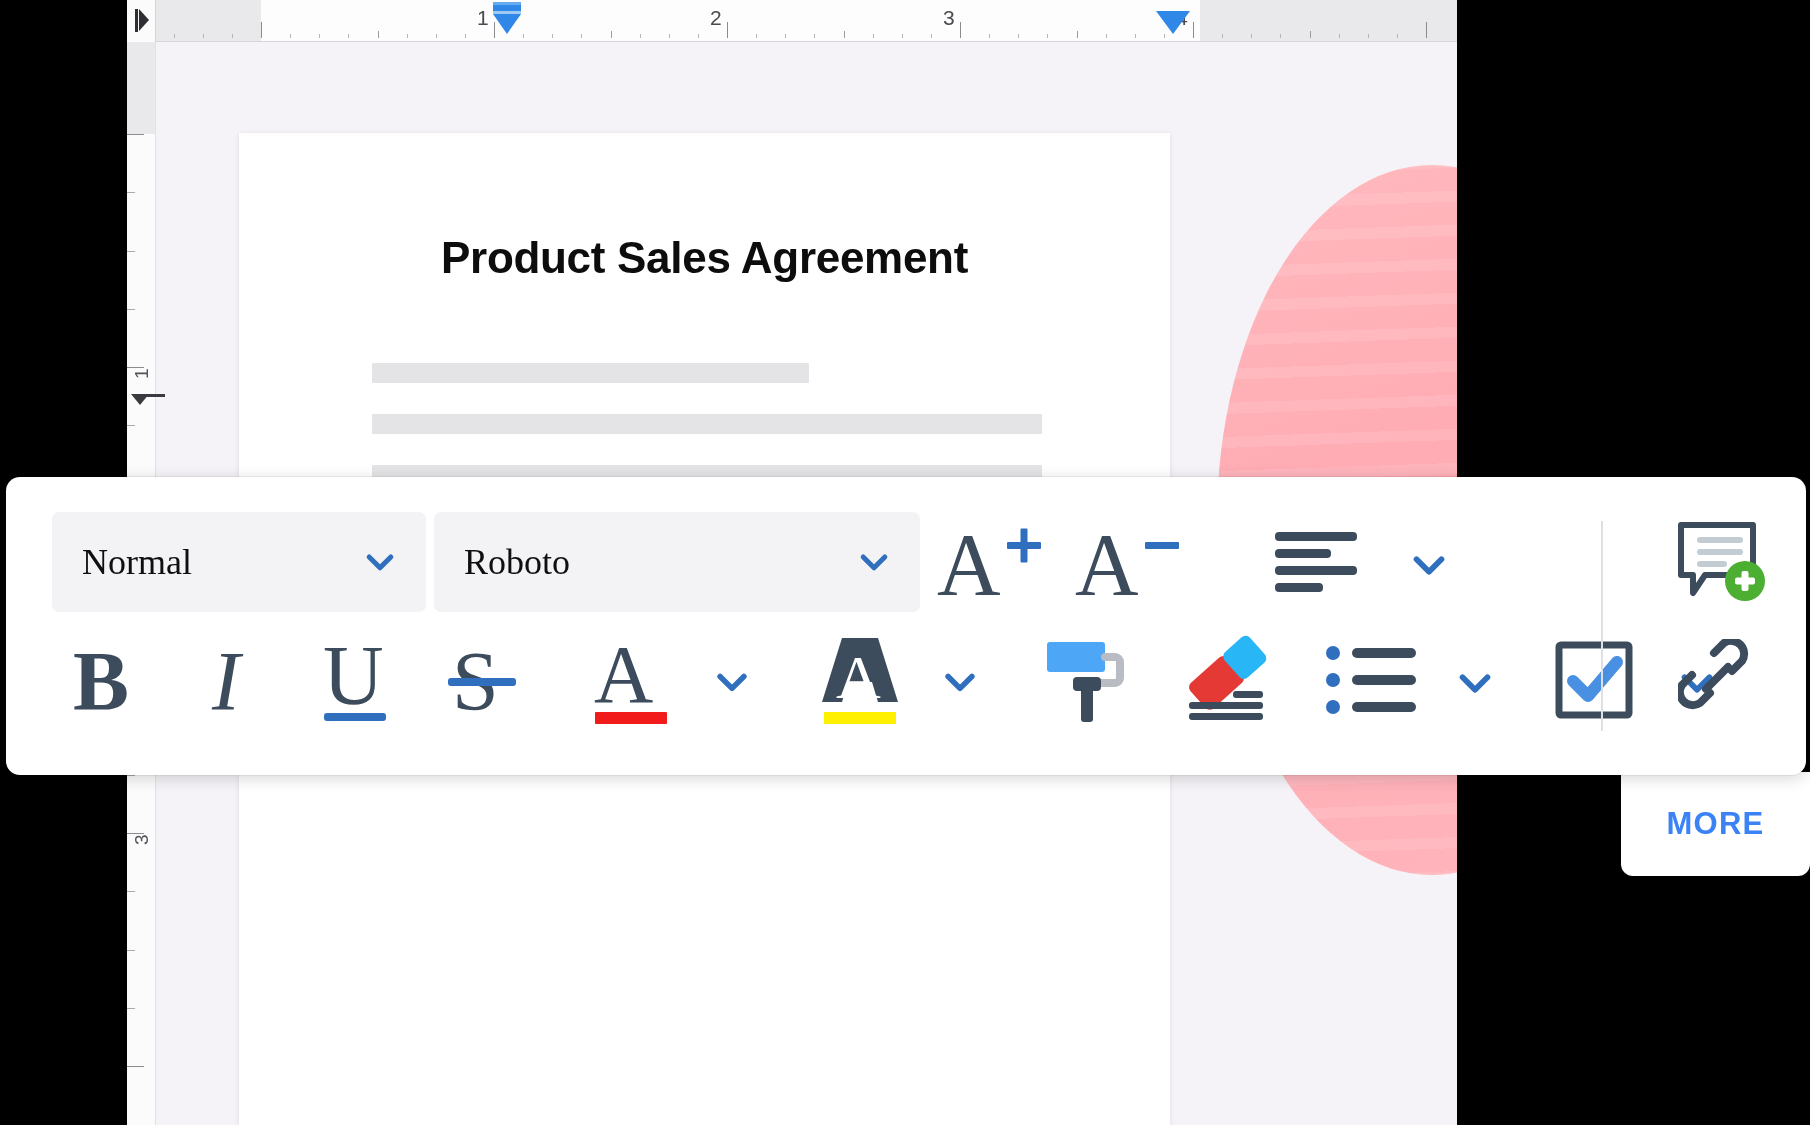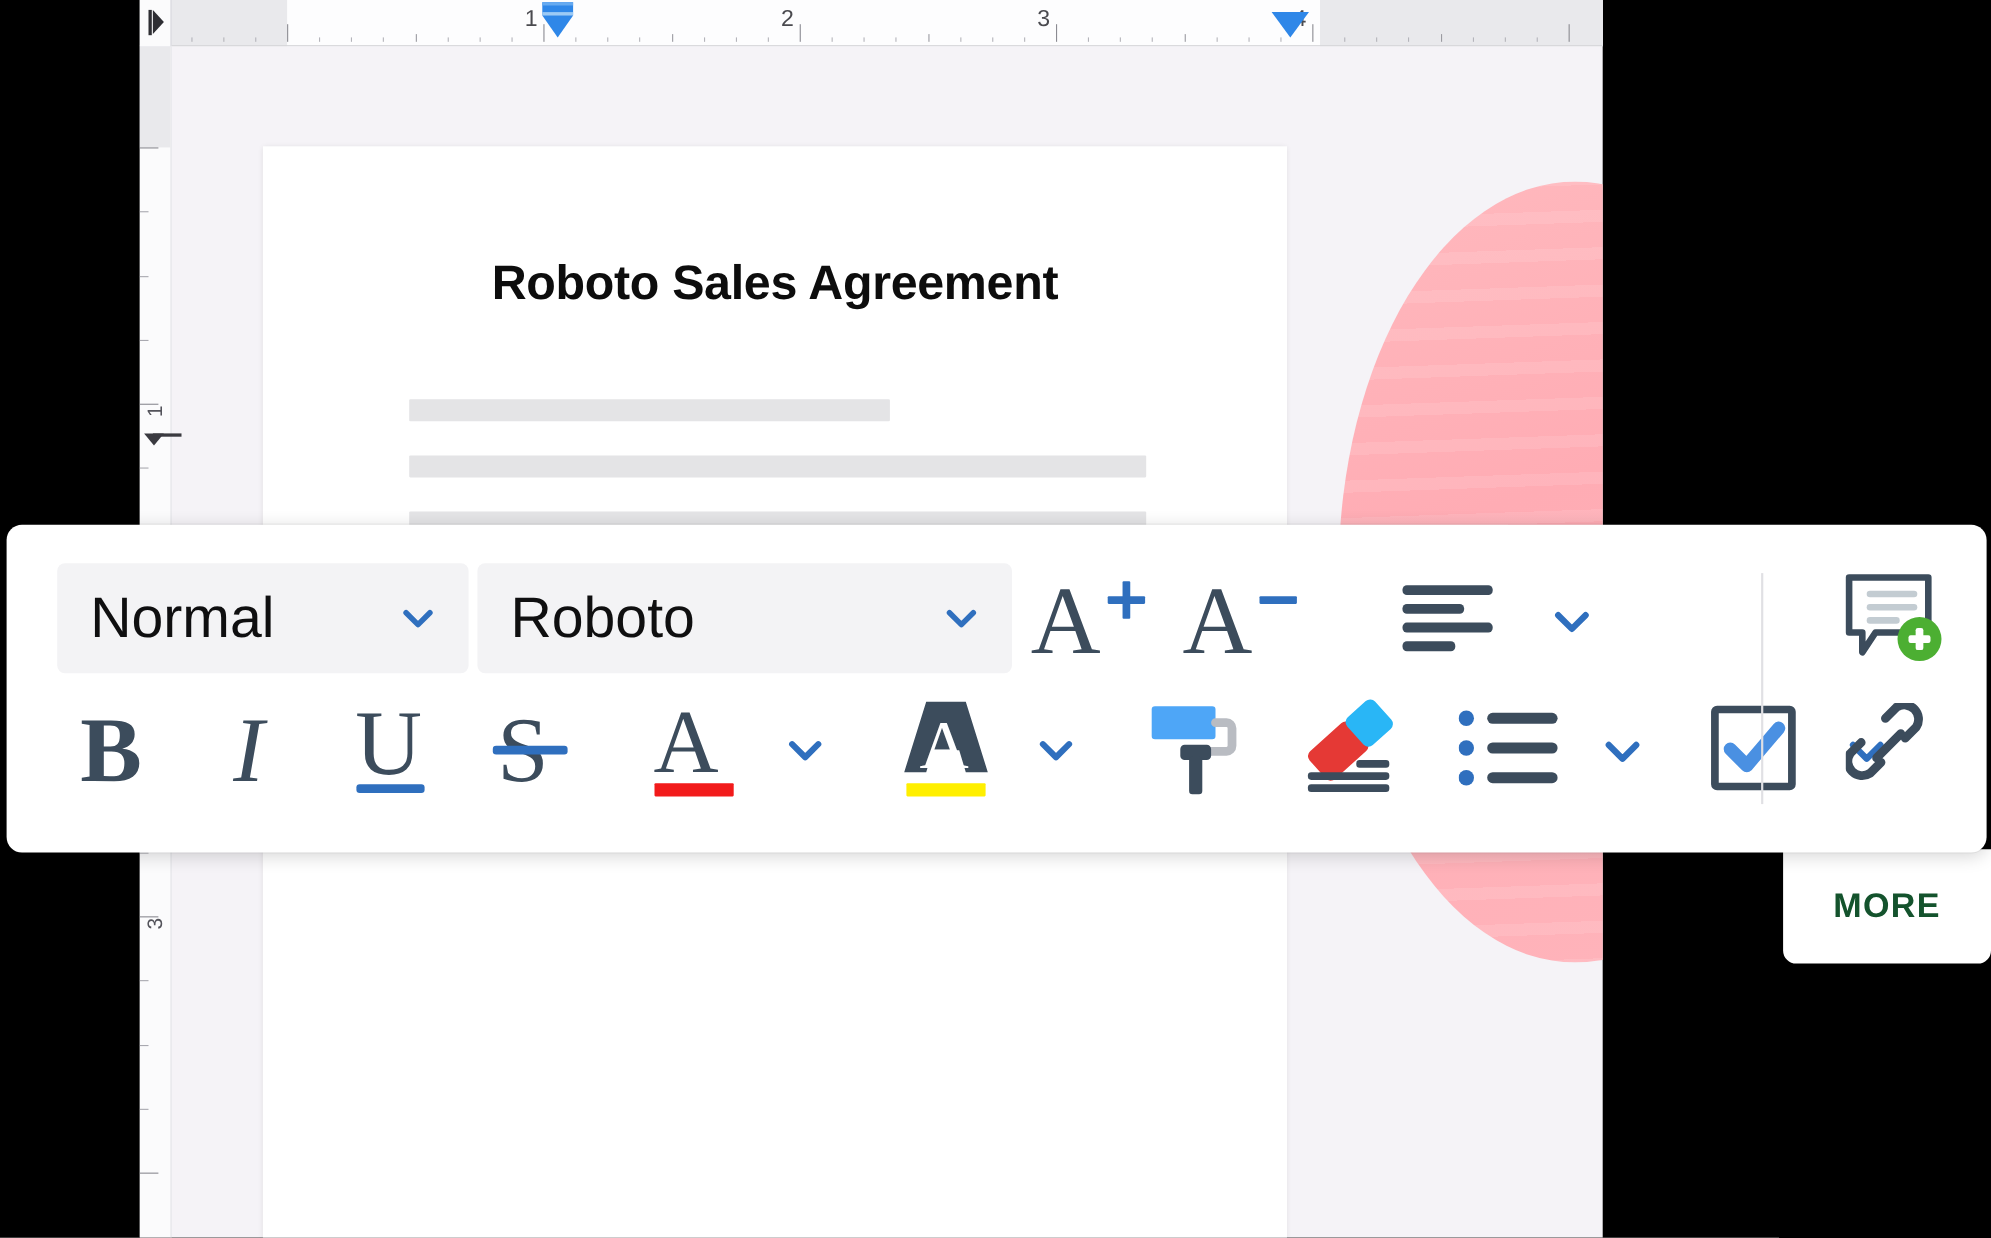--- a/index.html
+++ b/index.html
@@ -235,23 +235,23 @@
     background: #f3f3f5;
     border-radius: 7px;
     display: flex;
     align-items: center;
     justify-content: space-between;
     padding: 0 26px 0 30px;
     box-sizing: border-box;
     cursor: pointer;
   }
   .tb-select .sel-label {
-    font-size: 52px;
+    font-size: 36px;
     color: #0f0f10;
-    font-family: Liberation Sans, sans-serif;
+    font-family: Liberation Serif, serif;
     white-space: nowrap;
   }
   #sel-style { width: 374px; margin-right: 8px; }
   #sel-font  { width: 486px; margin-right: 8px; }
   #sel-size  { width: 210px; margin-right: 40px; }
 
   .chev {
     width: 40px; height: 40px;
     flex: none;
     display: inline-block;
@@ -297,35 +297,35 @@
     border-radius: 0 0 12px 12px;
     box-shadow: 0 3px 12px rgba(0,0,0,.16);
     display: flex;
     align-items: center;
     justify-content: center;
     z-index: 19;
     cursor: pointer;
   }
   #more-tab .more-label {
     font-size: 31px;
-    color: #14532d;
+    color: #3b82f6;
     font-weight: bold;
     letter-spacing: 1.2px;
     font-family: "Liberation Sans", sans-serif;
   }
 </style>
 </head>
 <body>
 
 <div id="editor-shell">
 
   <div id="decor-circle"></div>
 
   <div id="doc-page">
-    <div id="doc-title">Roboto Sales Agreement</div>
+    <div id="doc-title">Product Sales Agreement</div>
     <div id="page-lines">
         <div class="para-line" style="left: 133px; top: 230px; width: 437px; height: 20px; background: rgb(228, 228, 230);"></div>
         <div class="para-line" style="left: 133px; top: 281px; width: 670px; height: 20px; background: rgb(228, 228, 230);"></div>
         <div class="para-line" style="left: 133px; top: 332px; width: 670px; height: 20px; background: rgb(228, 228, 230);"></div>
         <div class="para-line" style="left: 133px; top: 383px; width: 670px; height: 20px; background: rgb(228, 228, 230);"></div>
         <div class="para-line" style="left: 133px; top: 434px; width: 670px; height: 20px; background: rgb(228, 228, 230);"></div>
         <div class="para-line" style="left: 133px; top: 473px; width: 670px; height: 20px; background: rgb(228, 228, 230);"></div>
         <div class="para-line" style="left: 133px; top: 524px; width: 120px; height: 20px; background: rgb(228, 228, 230);"></div>
       </div>
   </div>

